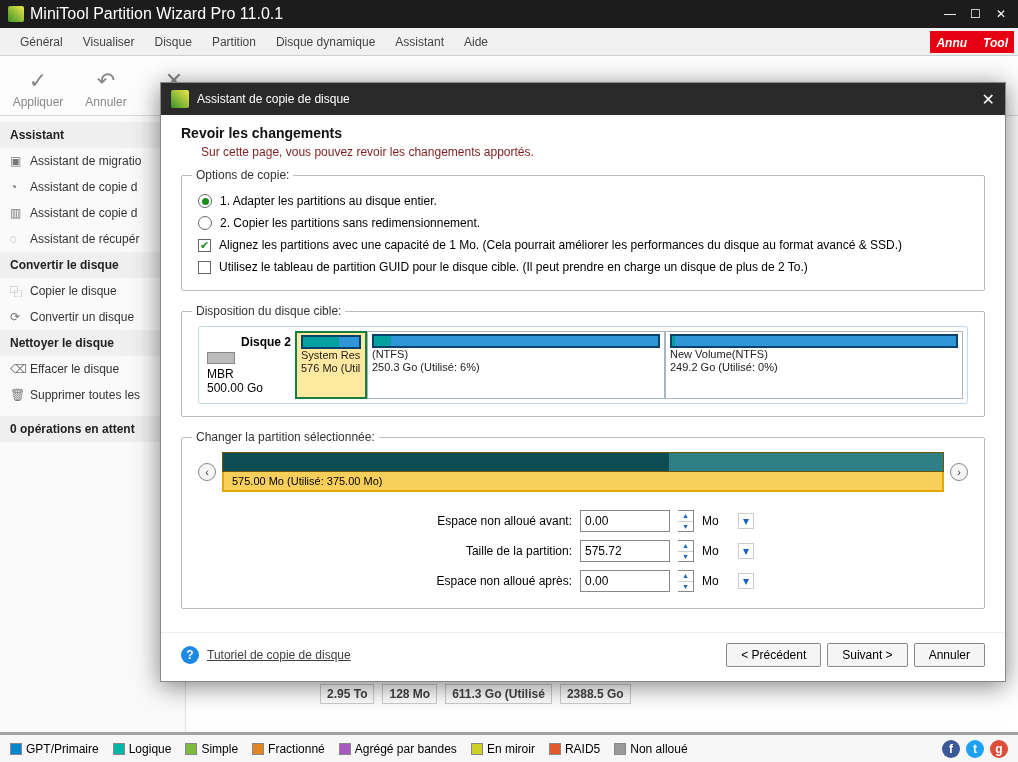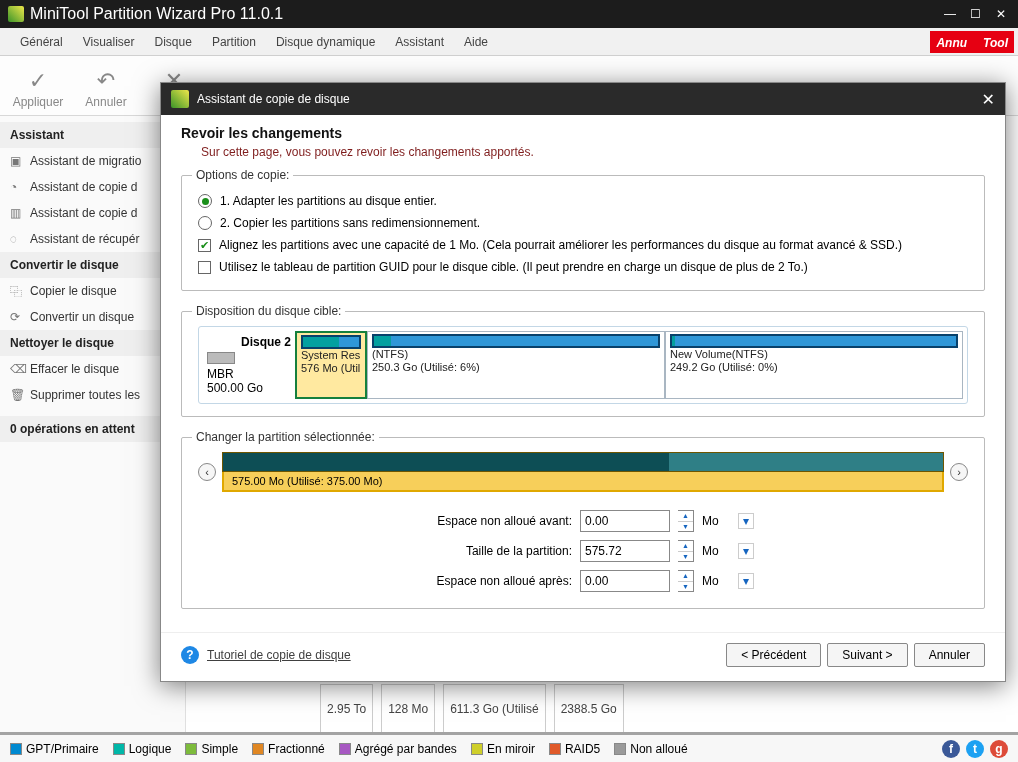--- a/index.html
+++ b/index.html
@@ -65,21 +65,21 @@
   .spinner div:last-child { border-bottom:none; }
   .unit { width:28px; }
   .dropbtn { width:16px; height:16px; display:flex; align-items:center; justify-content:center; color:#1565c0; border:1px solid #ccc; }
   .mfooter { margin-top:auto; display:flex; align-items:center; padding:10px 20px 14px 20px; gap:8px; border-top:1px solid #eee;}
   .helpicon { width:18px; height:18px; border-radius:50%; background:#1e88e5; color:#fff; display:flex; align-items:center; justify-content:center; font-weight:bold; font-size:12px;}
   .helplink { color:#404040; text-decoration:underline; }
   .mbtns { margin-left:auto; display:flex; gap:6px; }
   .mbtn { border:1px solid #888; background:#f5f5f5; padding:4px 14px; border-radius:2px; }
   
   .bgtable { position:absolute; left:320px; top:684px; display:flex; gap:8px; font-size:11px; color:#444;}
-  .bgcell { border:1px solid #ccc; padding:17px 6px; }
+  .bgcell { border:1px solid #ccc; padding:2px 6px;font-weight:bold; }
 </style>
 </head>
 <body>
 
 <div class="titlebar">
   <div class="logo"></div>
   <div class="title">MiniTool Partition Wizard Pro 11.0.1</div>
   <div class="winbtns">
     <div class="winbtn">—</div>
     <div class="winbtn">☐</div>

